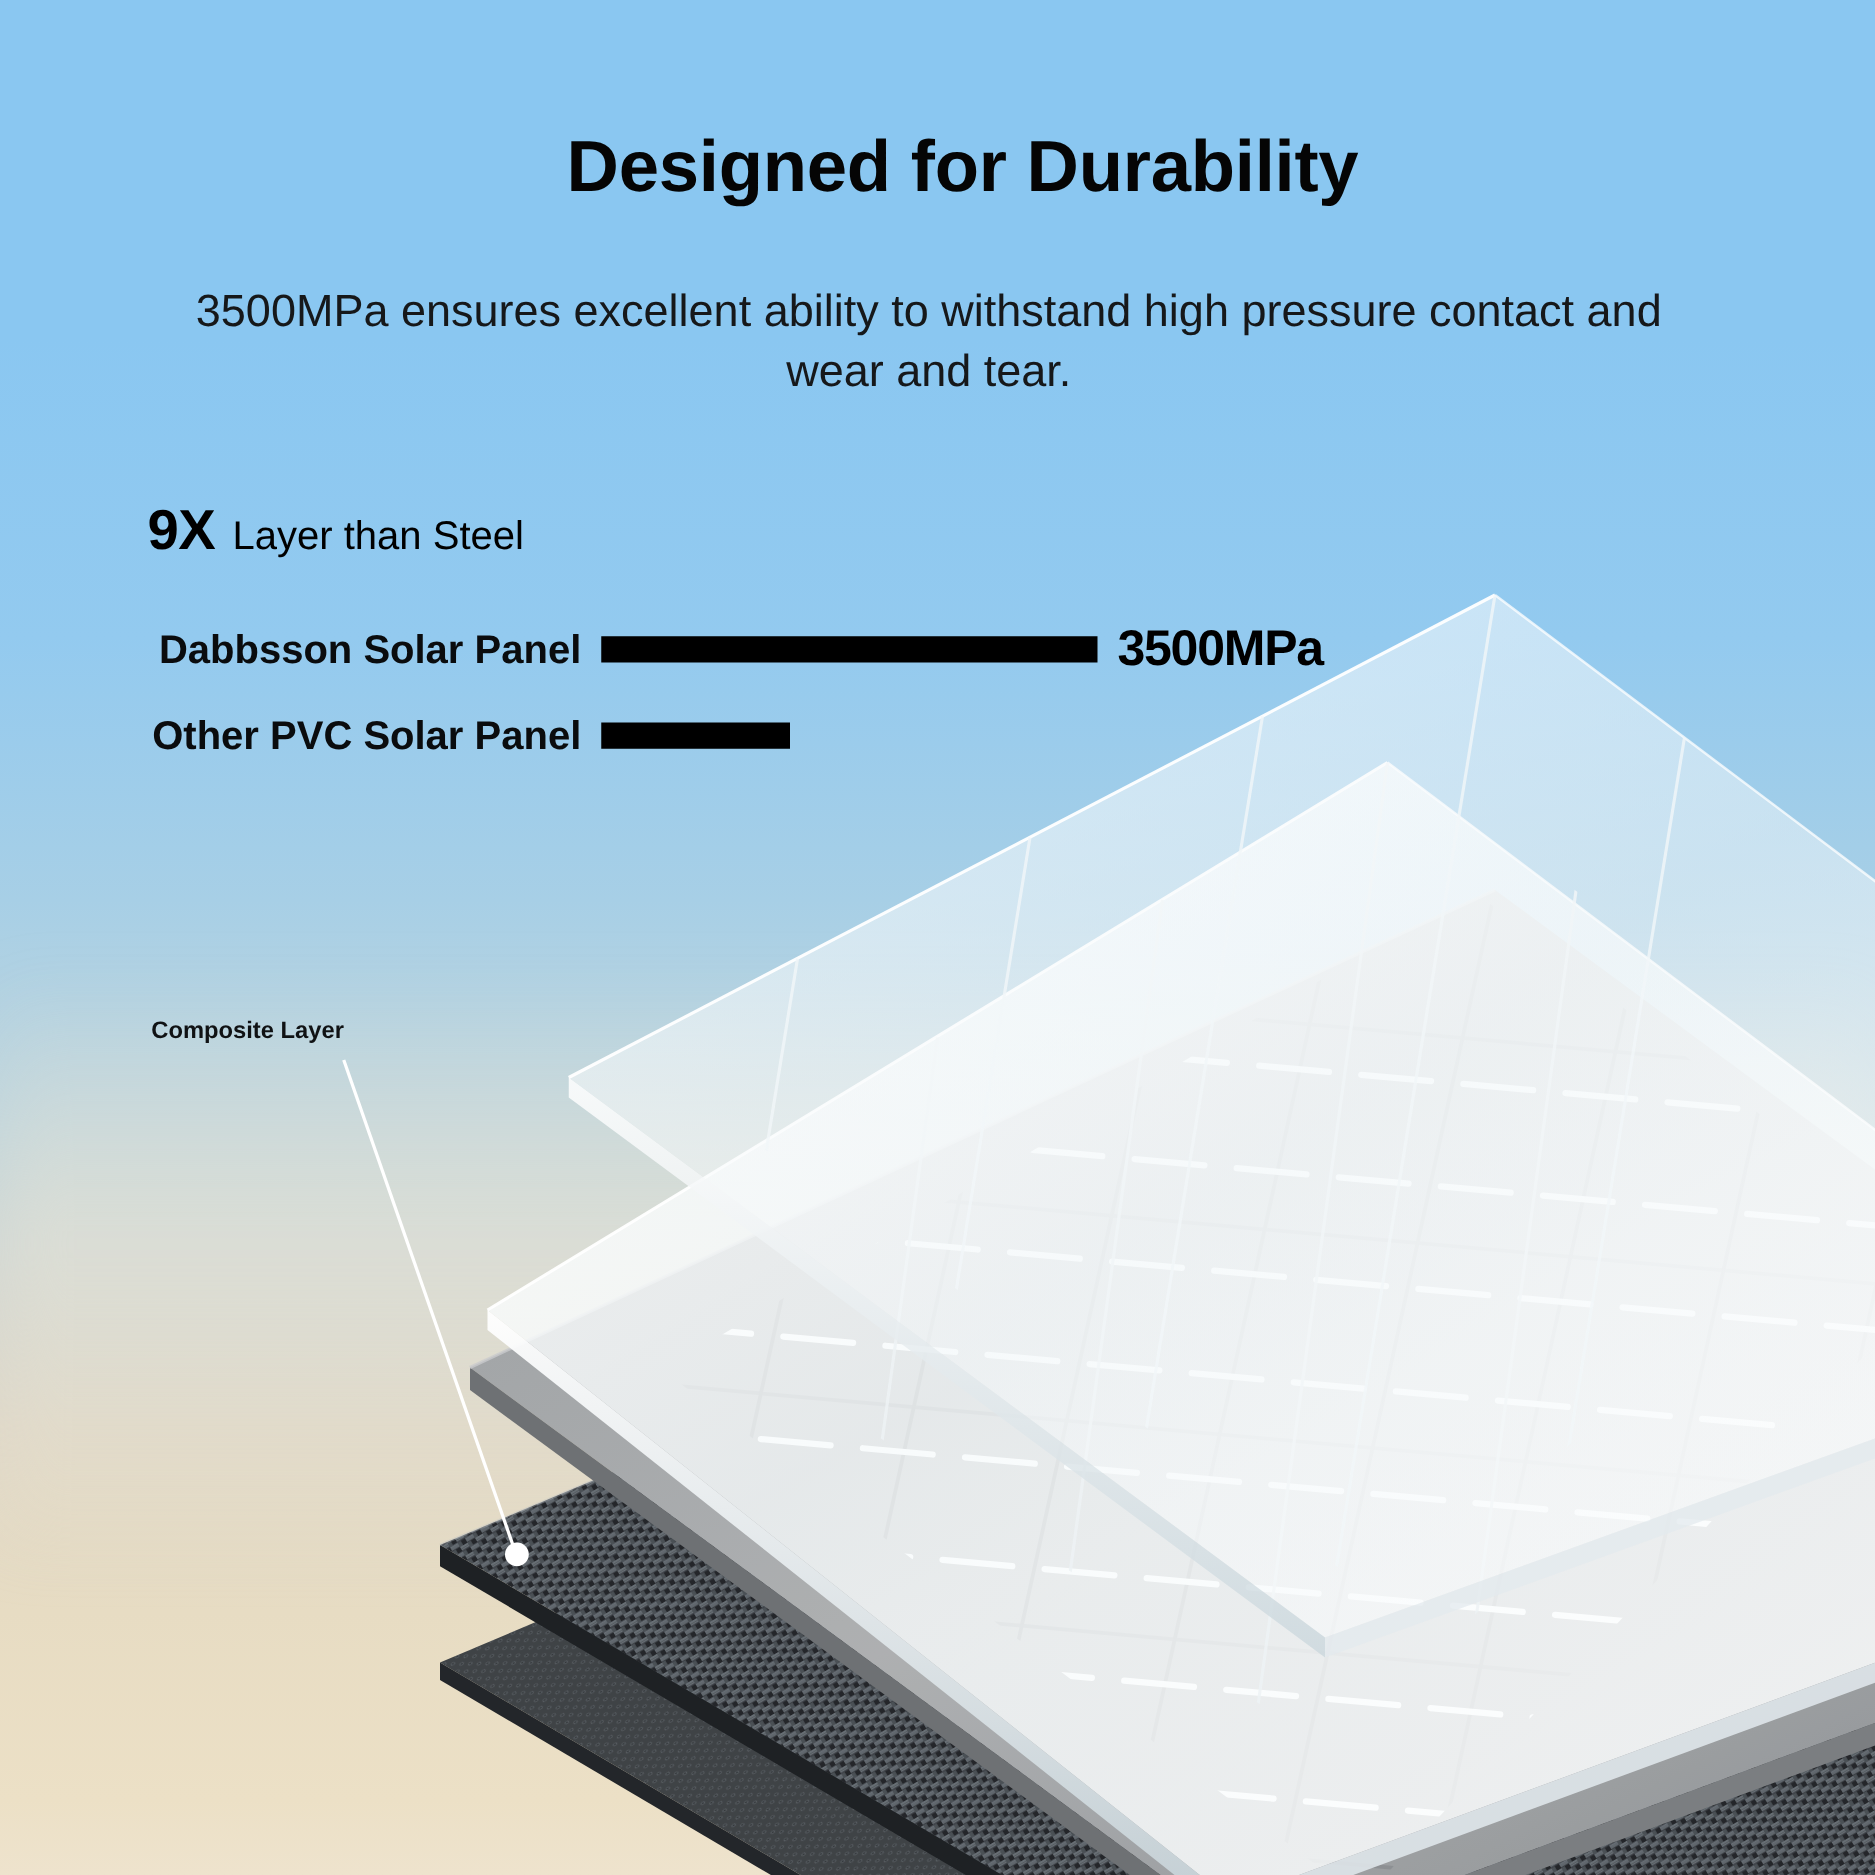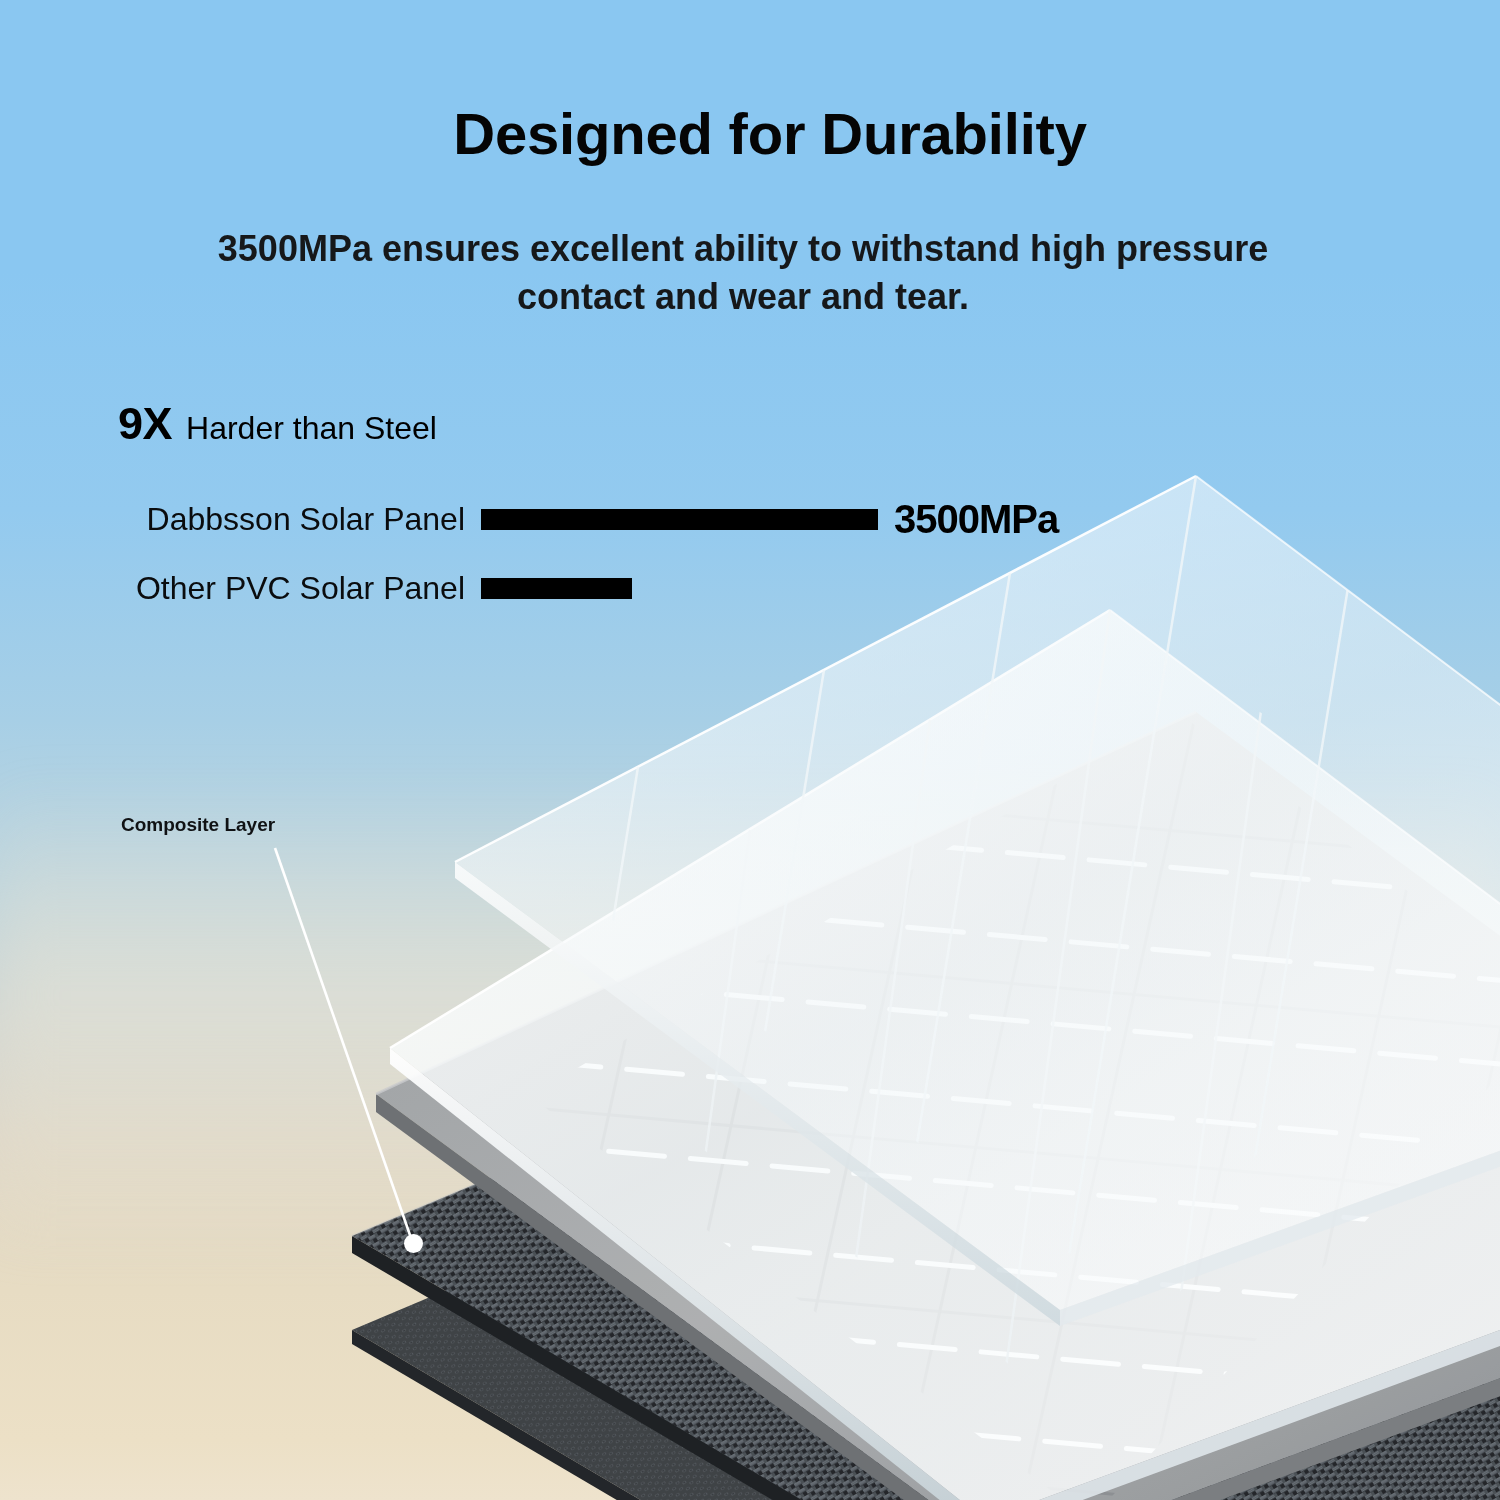--- a/index.html
+++ b/index.html
@@ -33,34 +33,34 @@
 
   
   .title{
     position:absolute;left:0;right:0;top:100px;
     text-align:center;color:#050505;
     font-size:58px;font-weight:700;letter-spacing:-.2px;padding-left:40px;
   }
   .subtitle{
     position:absolute;left:150px;right:164px;top:225px;
     text-align:center;color:#16181a;
-    font-size:36px;font-weight:700;line-height:1.33;
+    font-size:36px;font-weight:400;line-height:1.33;
   }
   .statline{
     position:absolute;left:118px;top:398px;
     display:flex;align-items:baseline;gap:14px;color:#000;
   }
   .stat-num{font-size:45px;font-weight:700;letter-spacing:-.5px;}
   .stat-txt{font-size:32px;font-weight:400;}
 
   .barrow{
     position:absolute;display:flex;align-items:center;
   }
   .barrow .blabel{
-    font-size:32px;font-weight:400;color:#0a0c0e;white-space:nowrap;
+    font-size:32px;font-weight:700;color:#0a0c0e;white-space:nowrap;
     text-align:right;
   }
   .bar{
     background:#000;height:21px;margin:0 16px;flex:none;
   }
   .bval{font-size:40px;font-weight:700;color:#000;letter-spacing:-1px;white-space:nowrap;}
 
   #row1{left:113px;top:497px;}
   #row2{left:113px;top:570px;}
   #row1 .blabel{width:352px;}
@@ -239,21 +239,21 @@
       </g>
     </g>
   </svg>
 
   <div class="title">Designed for Durability</div>
 
   <div class="subtitle">3500MPa ensures excellent ability to withstand high pressure contact and wear and tear.</div>
 
   <div class="statline">
     <span class="stat-num">9X</span>
-    <span class="stat-txt">Harder than Steel</span>
+    <span class="stat-txt">Layer than Steel</span>
   </div>
 
   <div class="barrow" id="row1">
     <span class="blabel">Dabbsson Solar Panel</span>
     <span class="bar" id="bar1" style="width: 397px; background: rgb(0, 0, 0);"></span>
     <span class="bval">3500MPa</span>
   </div>
 
   <div class="barrow" id="row2">
     <span class="blabel">Other PVC Solar Panel</span>

